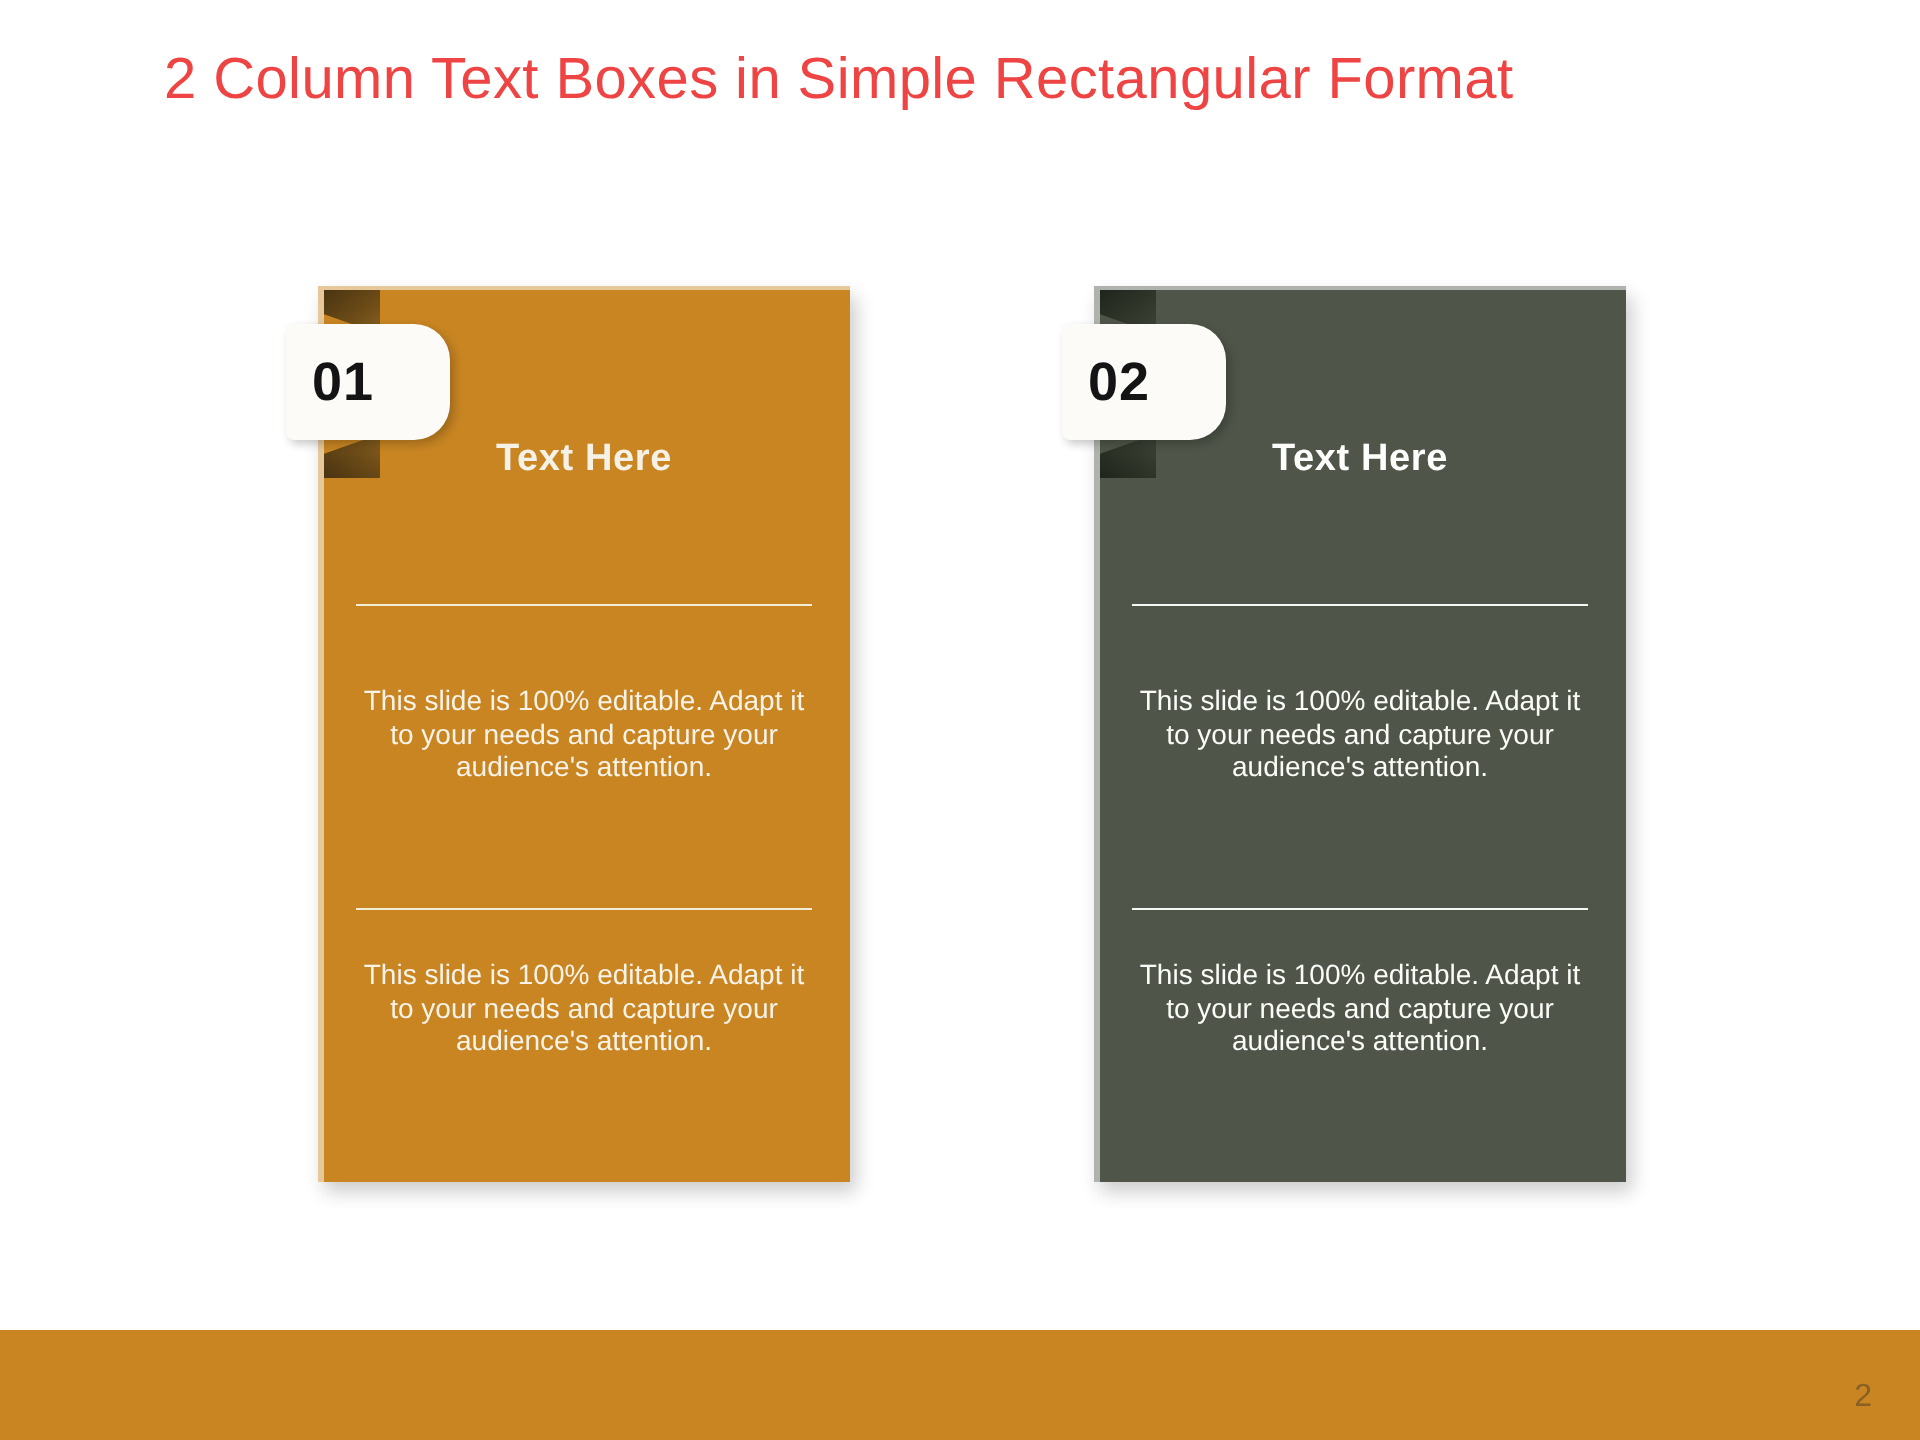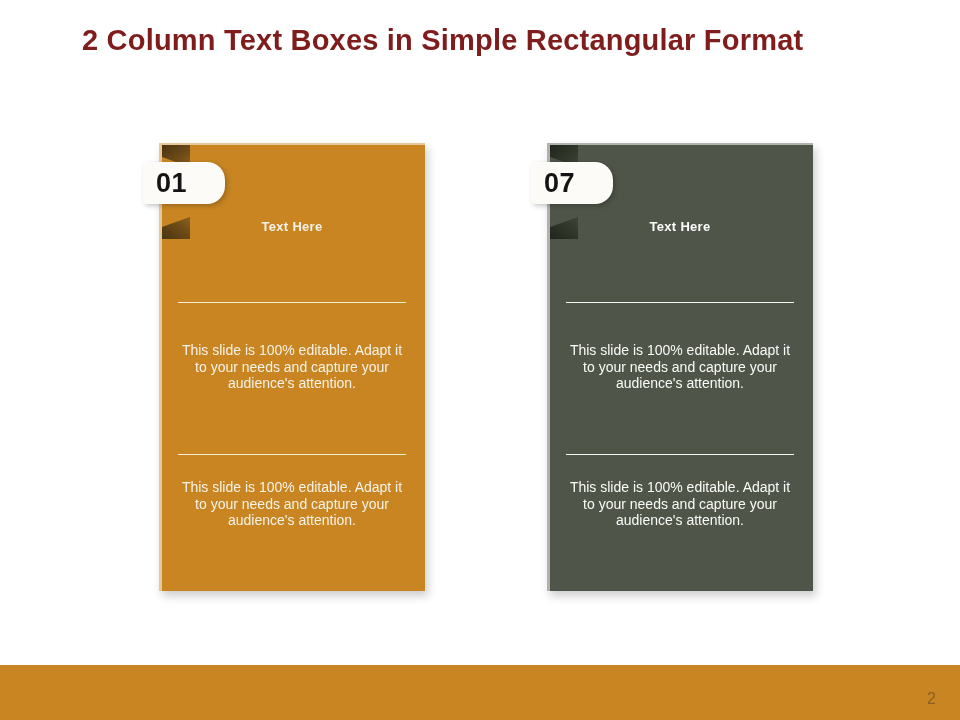--- a/index.html
+++ b/index.html
@@ -23,22 +23,22 @@
     background: #ffffff;
   }
 
   
   .slide-title {
     position: absolute;
     left: 82px;
     top: 20px;
     width: 820px;
     font-size: 29px;
-    font-weight: 700;
-    color: #7f1d1d;
+    font-weight: 400;
+    color: #ef4444;
     letter-spacing: 0.2px;
     white-space: nowrap;
     line-height: 40px;
   }
 
   
   .cards {
     position: absolute;
     left: 0;
     top: 0;
@@ -95,21 +95,21 @@
     background: linear-gradient(to top right, #20251d 0%, #303629 55%, #3e453a 100%);
     clip-path: polygon(0 45%, 100% 0, 100% 100%, 0 100%);
   }
 
   
   .num-badge {
     position: absolute;
     left: -16px;
     top: 19px;
     width: 82px;
-    height: 42px;
+    height: 58px;
     background: #fcfbf7;
     border-radius: 4px 18px 18px 4px;
     z-index: 3;
     box-shadow: 2px 2px 5px rgba(0,0,0,0.22);
     display: flex;
     align-items: center;
     padding-left: 13px;
     box-sizing: border-box;
     text-align: right;
   }
@@ -132,21 +132,21 @@
     box-sizing: border-box;
     padding: 0 20px;
   }
 
   .card-heading {
     position: absolute;
     left: 20px;
     right: 20px;
     top: 76px;
     text-align: center;
-    font-size: 13px;
+    font-size: 19px;
     font-weight: bold;
     color: #f5f1e6;
     letter-spacing: 0.3px;
   }
   .card-2 .card-heading { color: #fdfdfb; }
 
   .divider {
     position: absolute;
     left: 19px;
     width: 228px;
@@ -233,21 +233,21 @@
 
         <div class="divider divider-2"></div>
 
         <div class="card-text text-2">This slide is 100% editable. Adapt it to your needs and capture your audience's attention.</div>
       </div>
 
       <div class="fold fold-top"></div>
       <div class="fold fold-bot"></div>
 
       <div class="num-badge">
-        <span class="num">07</span>
+        <span class="num">02</span>
       </div>
     </div>
 
   </div>
 
   <div class="footer-bar">
     <div class="page-number">2</div>
   </div>
 
 </div>

